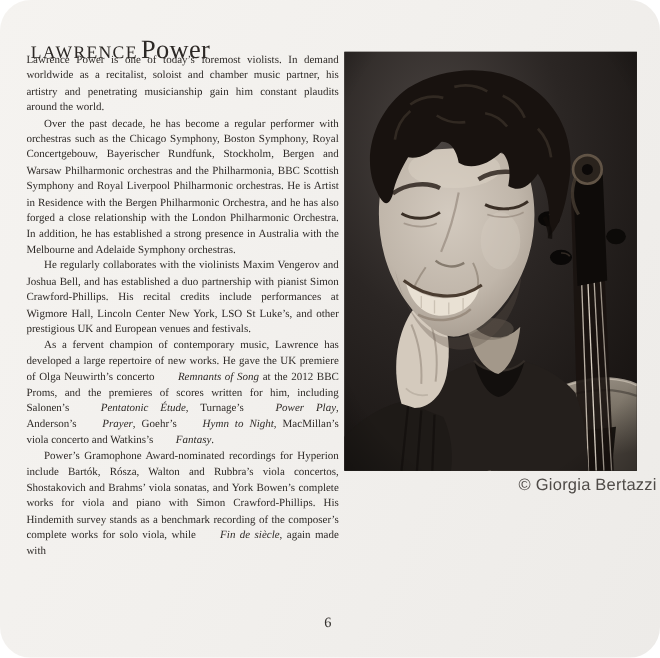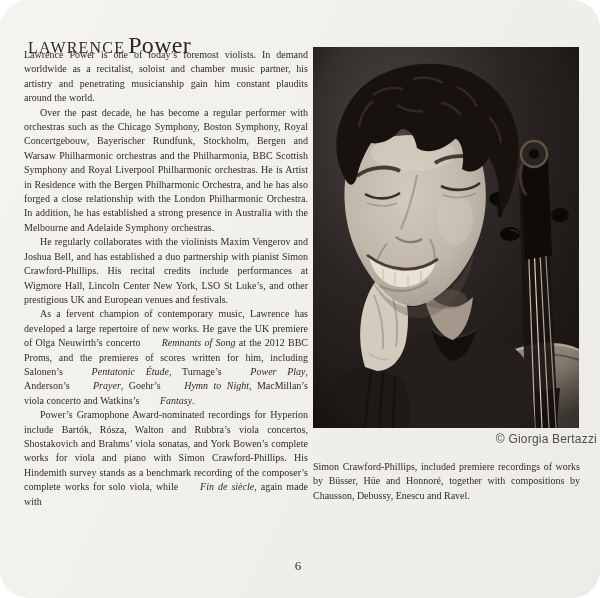--- a/index.html
+++ b/index.html
@@ -24,21 +24,21 @@
   .left-col{left:24px;top:48px;width:284px;}
   .right-col{left:313px;top:460px;width:267px;}
   .photo{
     position:absolute;left:313px;top:47px;width:266px;height:381px;
     background:#201c1a;
   }
   .photo svg{display:block;width:100%;height:100%;}
   .credit{
     position:absolute;top:432px;right:3px;
     font-family:"Liberation Sans","DejaVu Sans",sans-serif;
-    font-size:12px;color:#4f4b48;letter-spacing:0.2px;text-align:right;
+    font-size:15px;color:#4f4b48;letter-spacing:0.2px;text-align:right;
   }
   .page-number{
     position:absolute;left:0;top:558px;width:596px;text-align:center;
     font-size:13px;color:#33302d;
   }
   i{font-style:italic;margin-left:18px;}
 </style>
 </head>
 <body>
 
@@ -150,18 +150,17 @@
       <path d="M60,48 q14 -10 30 -6 M100,32 q16 -4 30 4 M144,40 q14 6 20 20 M46,80 q2 -16 14 -26 M176,70 q10 10 12 26 M84,58 q12 8 26 6 M128,56 q12 2 20 12" stroke="#42382e" stroke-width="2.4" fill="none" opacity="0.6"></path>
       <path d="M182,150 C186,158 188,164 187,170" stroke="#0f0b09" stroke-width="4" fill="none" opacity="0.8"></path>
 
       <rect width="266" height="381" fill="url(#vign)"></rect>
     </svg>
   </div>
 
   <div class="credit">© Giorgia Bertazzi</div>
 
   <div class="col right-col">
-      <p><span>Simon Crawford-Phillips, included premiere recordings of works by Büsser, Hüe and Honnoré, together with compositions by Chausson, Debussy, Enescu and Ravel.</span></p>
     </div>
 
   <div class="page-number">6</div>
 
 </div>
 
 </body></html>

